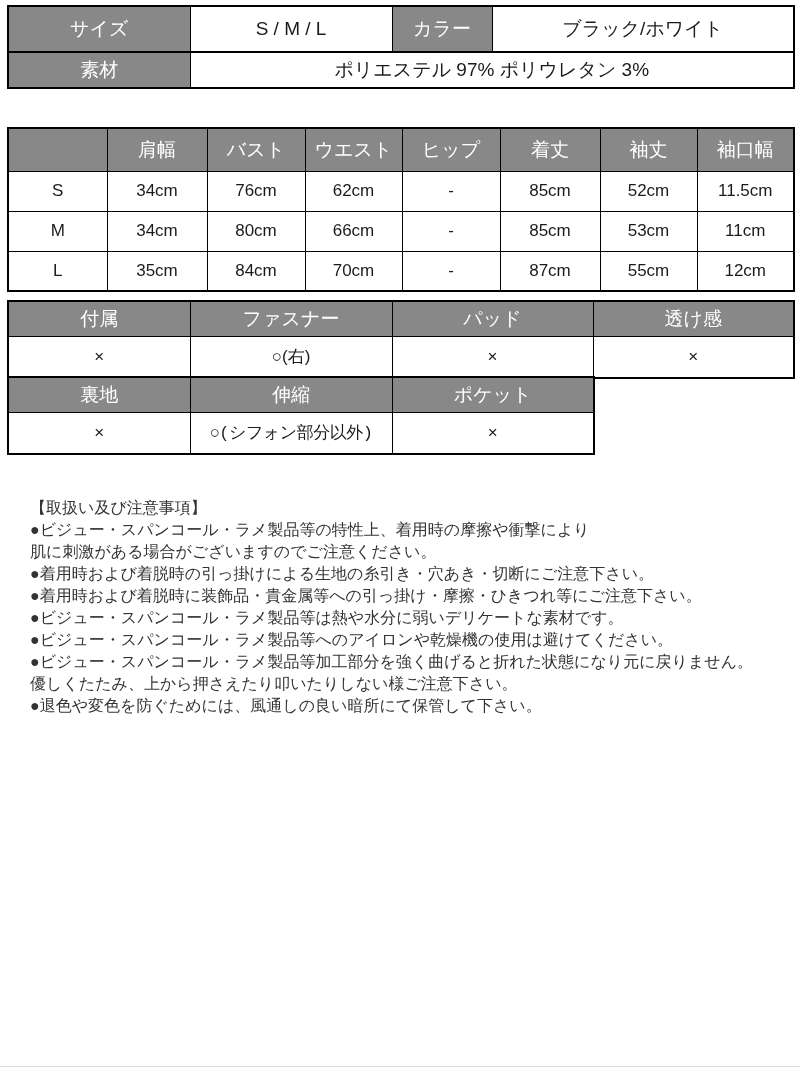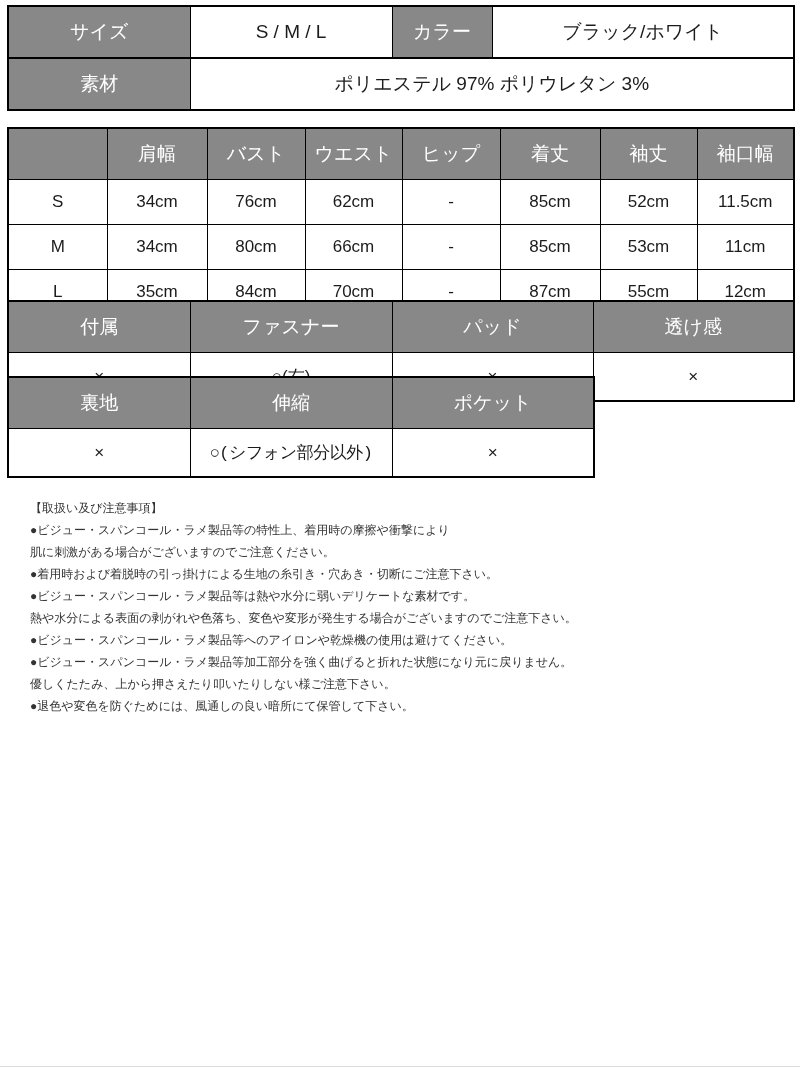--- a/index.html
+++ b/index.html
@@ -17,21 +17,21 @@
     border-collapse: collapse;
     table-layout: fixed;
     border: 2px solid #000;
     position: absolute;
     left: 7px;
   }
   table.tbl td, table.tbl th {
     border: 1px solid #000;
     text-align: center;
     vertical-align: middle;
-    padding: 12px 2px;
+    padding: 4px 2px;
     font-weight: normal;
     overflow: hidden;
     white-space: nowrap;
   }
   .hd { background: #888888; color: #ffffff; }
 
   
   #spec { top: 5px; width: 786px; }
   #spec td { height: 46px; font-size: 19px; }
   #spec tr.r1 td { border-bottom: 2px solid #000; }
@@ -49,21 +49,21 @@
   #detailsA td, #detailsB td { height: 41px; font-size: 17px; }
   td.big-mark { font-size: 21px; }
   td.mid-mark { font-size: 18px; letter-spacing: -0.5px; font-family: Liberation Mono, monospace; }
 
   
   #notes {
     position: absolute;
     left: 30px;
     top: 497px;
     width: 760px;
-    font-size: 12px;
+    font-size: 16px;
     line-height: 22px;
     color: #333333;
     white-space: nowrap;
   }
   .page-bottom-line {
     position: absolute;
     left: 0; right: 0; bottom: 0;
     height: 1px;
     background: #dcdcdc;
   }
@@ -188,21 +188,21 @@
       <td>×</td>
     </tr>
   </tbody>
 </table>
 
 <div id="notes">
   <div class="note-line">【取扱い及び注意事項】</div>
   <div class="note-line">●ビジュー・スパンコール・ラメ製品等の特性上、着用時の摩擦や衝撃により</div>
   <div class="note-line">肌に刺激がある場合がございますのでご注意ください。</div>
   <div class="note-line">●着用時および着脱時の引っ掛けによる生地の糸引き・穴あき・切断にご注意下さい。</div>
+  <div class="note-line">●着用時および着脱時に装飾品・貴金属等への引っ掛け・摩擦・ひきつれ等にご注意下さい。</div>
   <div class="note-line">●ビジュー・スパンコール・ラメ製品等は熱や水分に弱いデリケートな素材です。</div>
-  <div class="note-line">熱や水分による表面の剥がれや色落ち、変色や変形が発生する場合がございますのでご注意下さい。</div>
   <div class="note-line">●ビジュー・スパンコール・ラメ製品等へのアイロンや乾燥機の使用は避けてください。</div>
   <div class="note-line">●ビジュー・スパンコール・ラメ製品等加工部分を強く曲げると折れた状態になり元に戻りません。</div>
   <div class="note-line">優しくたたみ、上から押さえたり叩いたりしない様ご注意下さい。</div>
   <div class="note-line">●退色や変色を防ぐためには、風通しの良い暗所にて保管して下さい。</div>
 </div>
 
 <div class="page-bottom-line"></div>
 
 </body></html>

